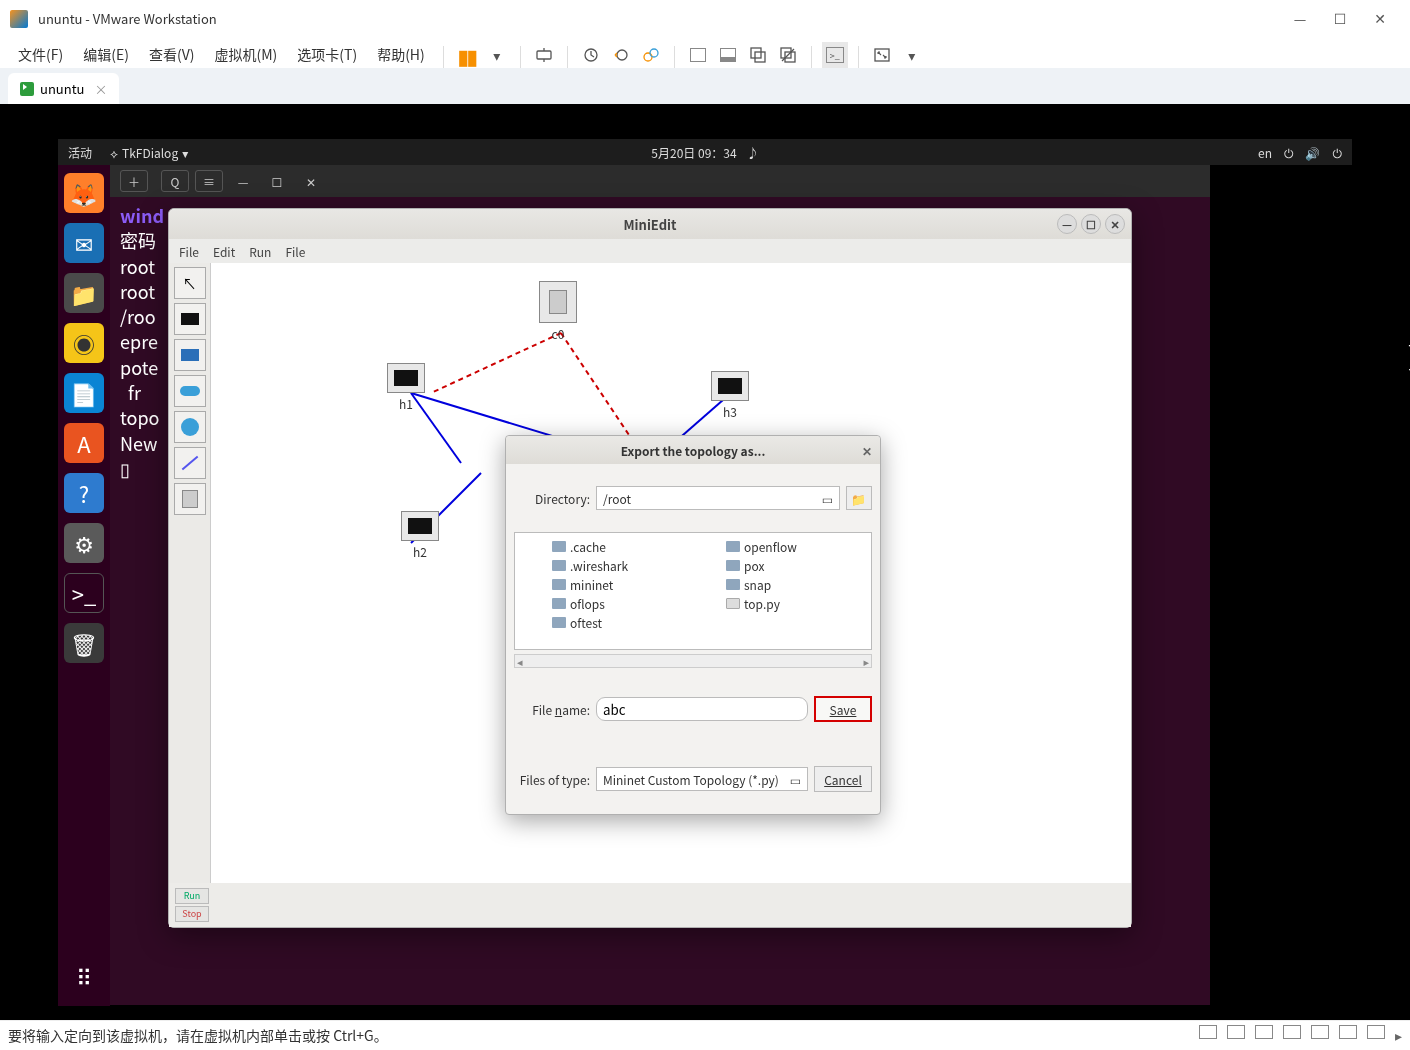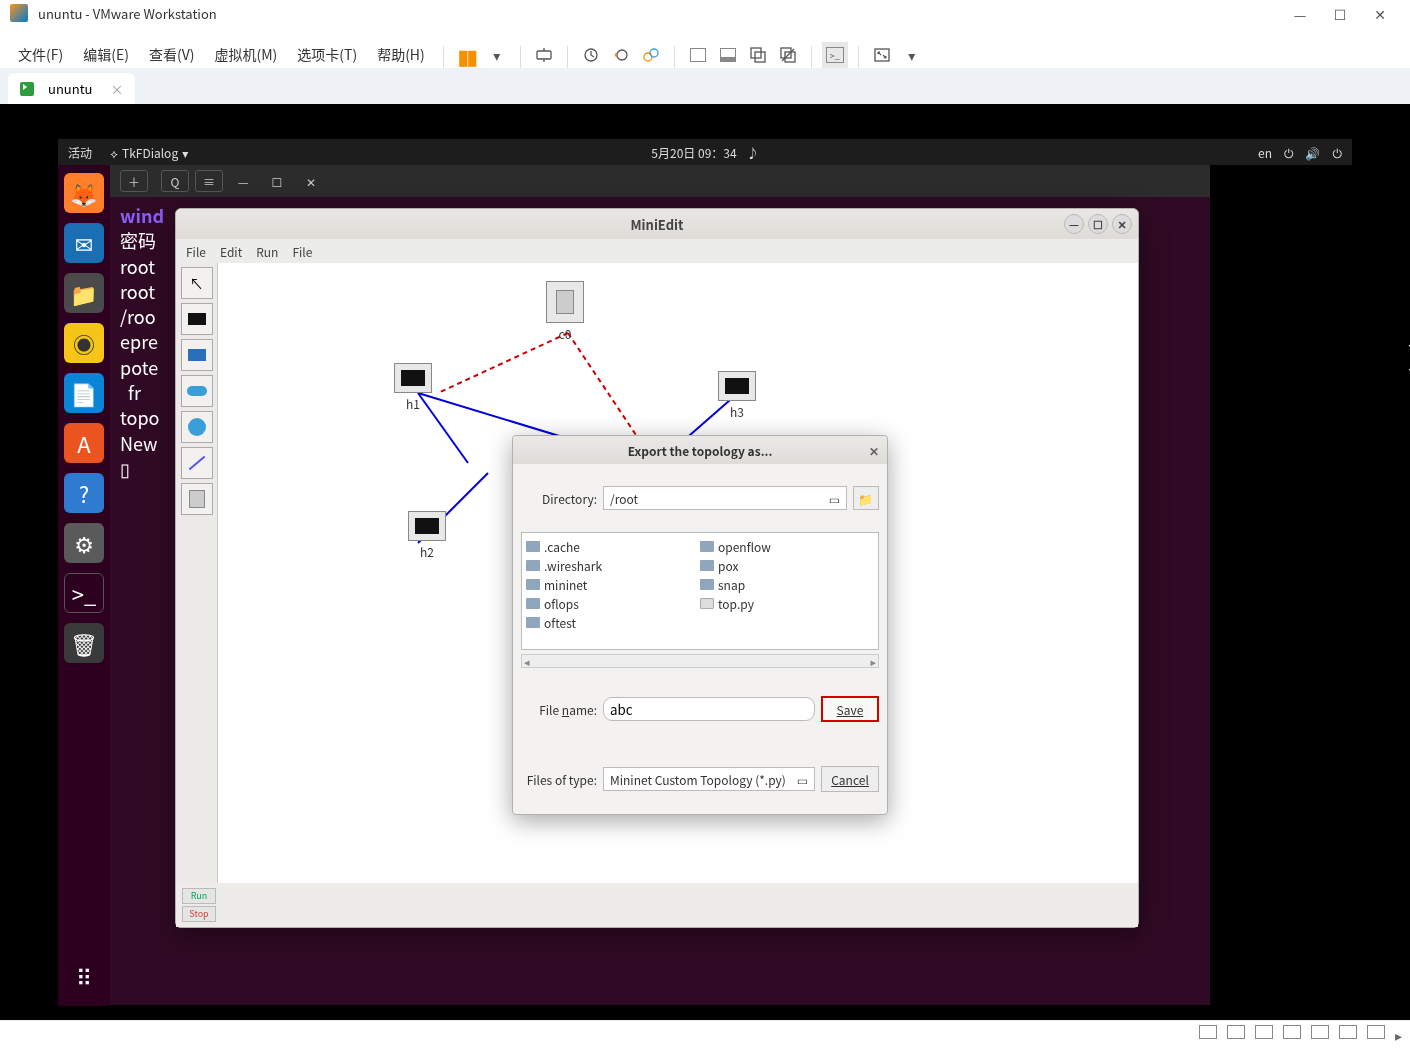--- a/index.html
+++ b/index.html
@@ -1,34 +1,34 @@
 <!DOCTYPE html>
 <html><head>
 <meta charset="utf-8">
 <style>
 * { margin: 0; padding: 0; box-sizing: border-box; font-family: "Microsoft YaHei", "Noto Sans CJK SC", sans-serif; }
 body { width: 1410px; height: 1050px; background: #fff; overflow: hidden; position: relative; }
 
 
-.vmw-titlebar { height: 32px; display: flex; align-items: flex-start; padding: 4px 10px; background: #fff; font-size: 13px; color: #333; }
+.vmw-titlebar { height: 32px; display: flex; align-items: flex-end; padding: 4px 10px; background: #fff; font-size: 13px; color: #333; }
 .vmw-titlebar .logo { width: 18px; height: 18px; background: linear-gradient(135deg,#f7931e,#0078d4); border-radius: 2px; margin-right: 10px; }
 .vmw-titlebar .title { flex: 1; }
 .vmw-titlebar .winbtn { width: 40px; text-align: center; color: #555; font-size: 14px; cursor: pointer; }
 
 .vmw-menubar { height: 36px; display: flex; align-items: flex-end; padding: 0 10px; background: #fff; font-size: 14px; color: #333; gap: 4px; }
 .vmw-menubar .mitem { padding: 4px 8px; cursor: pointer; }
 .vmw-menubar .sep { width: 1px; height: 22px; background: #ddd; margin: 0 6px; }
 .vmw-menubar .ticon { width: 26px; height: 26px; display: inline-flex; align-items: center; justify-content: center; color: #555; cursor: pointer; }
 .vmw-menubar .ticon svg { stroke: #555; fill: none; }
 .vmw-menubar .pause { color: #f79000; font-weight: bold; letter-spacing: -2px; font-size: 20px; }
 .vmw-menubar .box-icon { border: 1.5px solid #888; }
 .vmw-menubar .active-box { background: #e8e8e8; }
 
 .vmw-tabbar { height: 36px; background: #eef2f6; display: flex; align-items: flex-end; padding-left: 8px; }
-.vmw-tabbar .tab { background: #fff; border-radius: 6px 6px 0 0; padding: 6px 12px; font-size: 13px; display: flex; align-items: center; gap: 14px; }
+.vmw-tabbar .tab { background: #fff; border-radius: 6px 6px 0 0; padding: 6px 12px; font-size: 13px; display: flex; align-items: center; gap: 6px; }
 .vmw-tabbar .tab .ti { width: 14px; height: 14px; background: #2d9c3c; border-radius: 2px; position: relative; }
 .vmw-tabbar .tab .ti::after { content:""; position:absolute; left:3px; top:2px; border-left:4px solid #fff; border-top:3px solid transparent; border-bottom:3px solid transparent; }
 .vmw-tabbar .close { color: #999; margin-left: 4px; }
 
 .vm-viewport { position: relative; background: #000; height: 916px; }
 
 
 .gnome-topbar { position: absolute; left: 58px; top: 35px; right: 58px; height: 26px; background: #1d1d1d; color: #ddd; display: flex; align-items: center; font-size: 12px; padding: 0 10px; }
 .gnome-topbar .act { margin-right: 18px; }
 .gnome-topbar .tkf { display: flex; align-items: center; gap: 4px; }
@@ -44,21 +44,21 @@
 .term-hdr { height: 32px; background: #2c2c2c; color: #ccc; display: flex; align-items: center; font-size: 12px; }
 .term-hdr .newtab { width: 28px; height: 22px; border: 1px solid #555; margin: 0 10px; display:flex; align-items:center; justify-content:center; border-radius:3px; }
 .term-hdr .ttitle { flex: 1; text-align: center; font-weight: bold; }
 .term-hdr .tbtn { width: 28px; height: 22px; margin: 0 3px; display:flex; align-items:center; justify-content:center; border-radius:3px; }
 .term-hdr .tbtn.sq { border:1px solid #555; }
 .term-body { padding: 6px 10px; font-family: "Ubuntu Mono", "Courier New", monospace; font-size: 18px; color: #fff; line-height: 1.35; white-space: pre; }
 .term-body .g { color: #8b5cf6; font-weight: bold; }
 .term-right { position: absolute; right: -38px; top: 232px; font-family: "Ubuntu Mono", monospace; font-size: 18px; color: #fff; line-height: 1.35; white-space: pre; }
 
 
-.miniedit { position: absolute; left: 175px; top: 104px; width: 964px; height: 720px; background: #f5f4f2; border: 1px solid #b0b0b0; border-radius: 6px; box-shadow: 0 8px 30px rgba(0,0,0,.4); display: flex; flex-direction: column; }
+.miniedit { position: absolute; left: 168px; top: 104px; width: 964px; height: 720px; background: #f5f4f2; border: 1px solid #b0b0b0; border-radius: 6px; box-shadow: 0 8px 30px rgba(0,0,0,.4); display: flex; flex-direction: column; }
 .me-title { height: 30px; background: linear-gradient(#e8e7e4,#dedcd7); border-radius: 6px 6px 0 0; display: flex; align-items: center; justify-content: center; position: relative; font-size: 13px; font-weight: bold; color: #444; }
 .me-title .wbtns { position: absolute; right: 6px; display: flex; gap: 4px; }
 .me-title .wbtn { width: 20px; height: 20px; border-radius: 10px; background: #ddd; border: 1px solid #bbb; font-size: 11px; display:flex; align-items:center; justify-content:center; cursor:pointer; }
 .me-menu { height: 24px; display: flex; align-items: center; gap: 14px; padding: 0 10px; font-size: 12px; color: #444; background: #ececea; }
 .me-body { flex: 1; display: flex; position: relative; }
 .me-tools { width: 42px; background: #ebeae7; border-right: 1px solid #ccc; display: flex; flex-direction: column; align-items: center; padding-top: 4px; gap: 4px; }
 .me-tools .tool { width: 32px; height: 32px; border: 1px solid #aaa; background: #f2f1ef; display:flex; align-items:center; justify-content:center; cursor:pointer; font-size: 14px; }
 .me-canvas { flex: 1; background: #fff; position: relative; }
 .me-bottom { height: 44px; background: #edece9; display: flex; flex-direction: column; justify-content: center; padding-left: 6px; gap: 2px; }
 .me-bottom .btn { width: 34px; height: 16px; font-size: 9px; background: #e5e5e3; border: 1px solid #bbb; text-align:center; cursor:pointer; }
@@ -75,21 +75,21 @@
 
 .dlg { position: absolute; left: 466px; top: 460px; width: 376px; background: #f3f2f0; border: 1px solid #b0b0b0; border-radius: 4px; box-shadow: 0 6px 24px rgba(0,0,0,.35); font-size: 12px; color: #333; }
 .dlg-title { height: 28px; display: flex; align-items: center; justify-content: center; font-weight: bold; position: relative; background: linear-gradient(#eae9e6,#dedcd7); border-radius: 4px 4px 0 0; }
 .dlg-title .x { position: absolute; right: 8px; cursor: pointer; color: #666; }
 .dlg-row { display: flex; align-items: center; padding: 22px 8px; gap: 6px; }
 .dlg-row label { width: 76px; text-align: right; }
 .dlg-row .field { flex: 1; height: 24px; border: 1px solid #bbb; background: #fff; padding: 0 6px; display: flex; align-items: center; justify-content: space-between; }
 .dlg-row input.field { outline: none; border-radius: 9px; }
 .dlg-row .fbtn { width: 26px; height: 24px; border: 1px solid #bbb; background: #eee; display:flex; align-items:center; justify-content:center; cursor:pointer; }
 .dlg-files { margin: 0 8px 4px; border: 1px solid #bbb; background: #fff; height: 118px; padding: 4px; display: grid; grid-template-columns: 1fr 1fr; grid-auto-rows: 19px; align-content: start; overflow: hidden; }
-.dlg-files .f { display: flex; align-items: center; gap: 4px; cursor: pointer; }
+.dlg-files .f { display: flex; align-items: center; gap: 4px; cursor: pointer; margin-left: 33px; }
 .dlg-files .fi { width: 14px; height: 11px; background: #8fa6bd; border-radius: 1px; }
 .dlg-files .fi.file { background: #ddd; border: 1px solid #aaa; }
 .dlg-scroll { height: 14px; margin: 0 8px 6px; border: 1px solid #ccc; background: #eee; position: relative; }
 .dlg-scroll::before, .dlg-scroll::after { content: "◂"; position: absolute; top: -2px; font-size: 11px; color: #888; }
 .dlg-scroll::before { left: 2px; }
 .dlg-scroll::after { right: 2px; content: "▸"; }
 .dlg-btn { width: 58px; height: 26px; border: 1px solid #bbb; background: #eee; cursor: pointer; display:flex; align-items:center; justify-content:center; }
 .dlg-btn.save { border: 2px solid #d40000; background: #f8f8f6; }
 .dlg-btn .u { text-decoration: underline; }
 
@@ -390,20 +390,21 @@
     </div>
     <div class="me-bottom">
       <div class="btn run">Run</div>
       <div class="btn stop">Stop</div>
     </div>
   </div>
 
 </div>
 
 <div class="statusbar">
+  <span>要将输入定向到该虚拟机，请在虚拟机内部单击或按 Ctrl+G。</span>
   <div class="ricons">
     <span class="ric"></span>
     <span class="ric"></span>
     <span class="ric"></span>
     <span class="ric"></span>
     <span class="ric"></span>
     <span class="ric"></span>
     <span class="ric"></span>
     <span>▸</span>
   </div>

